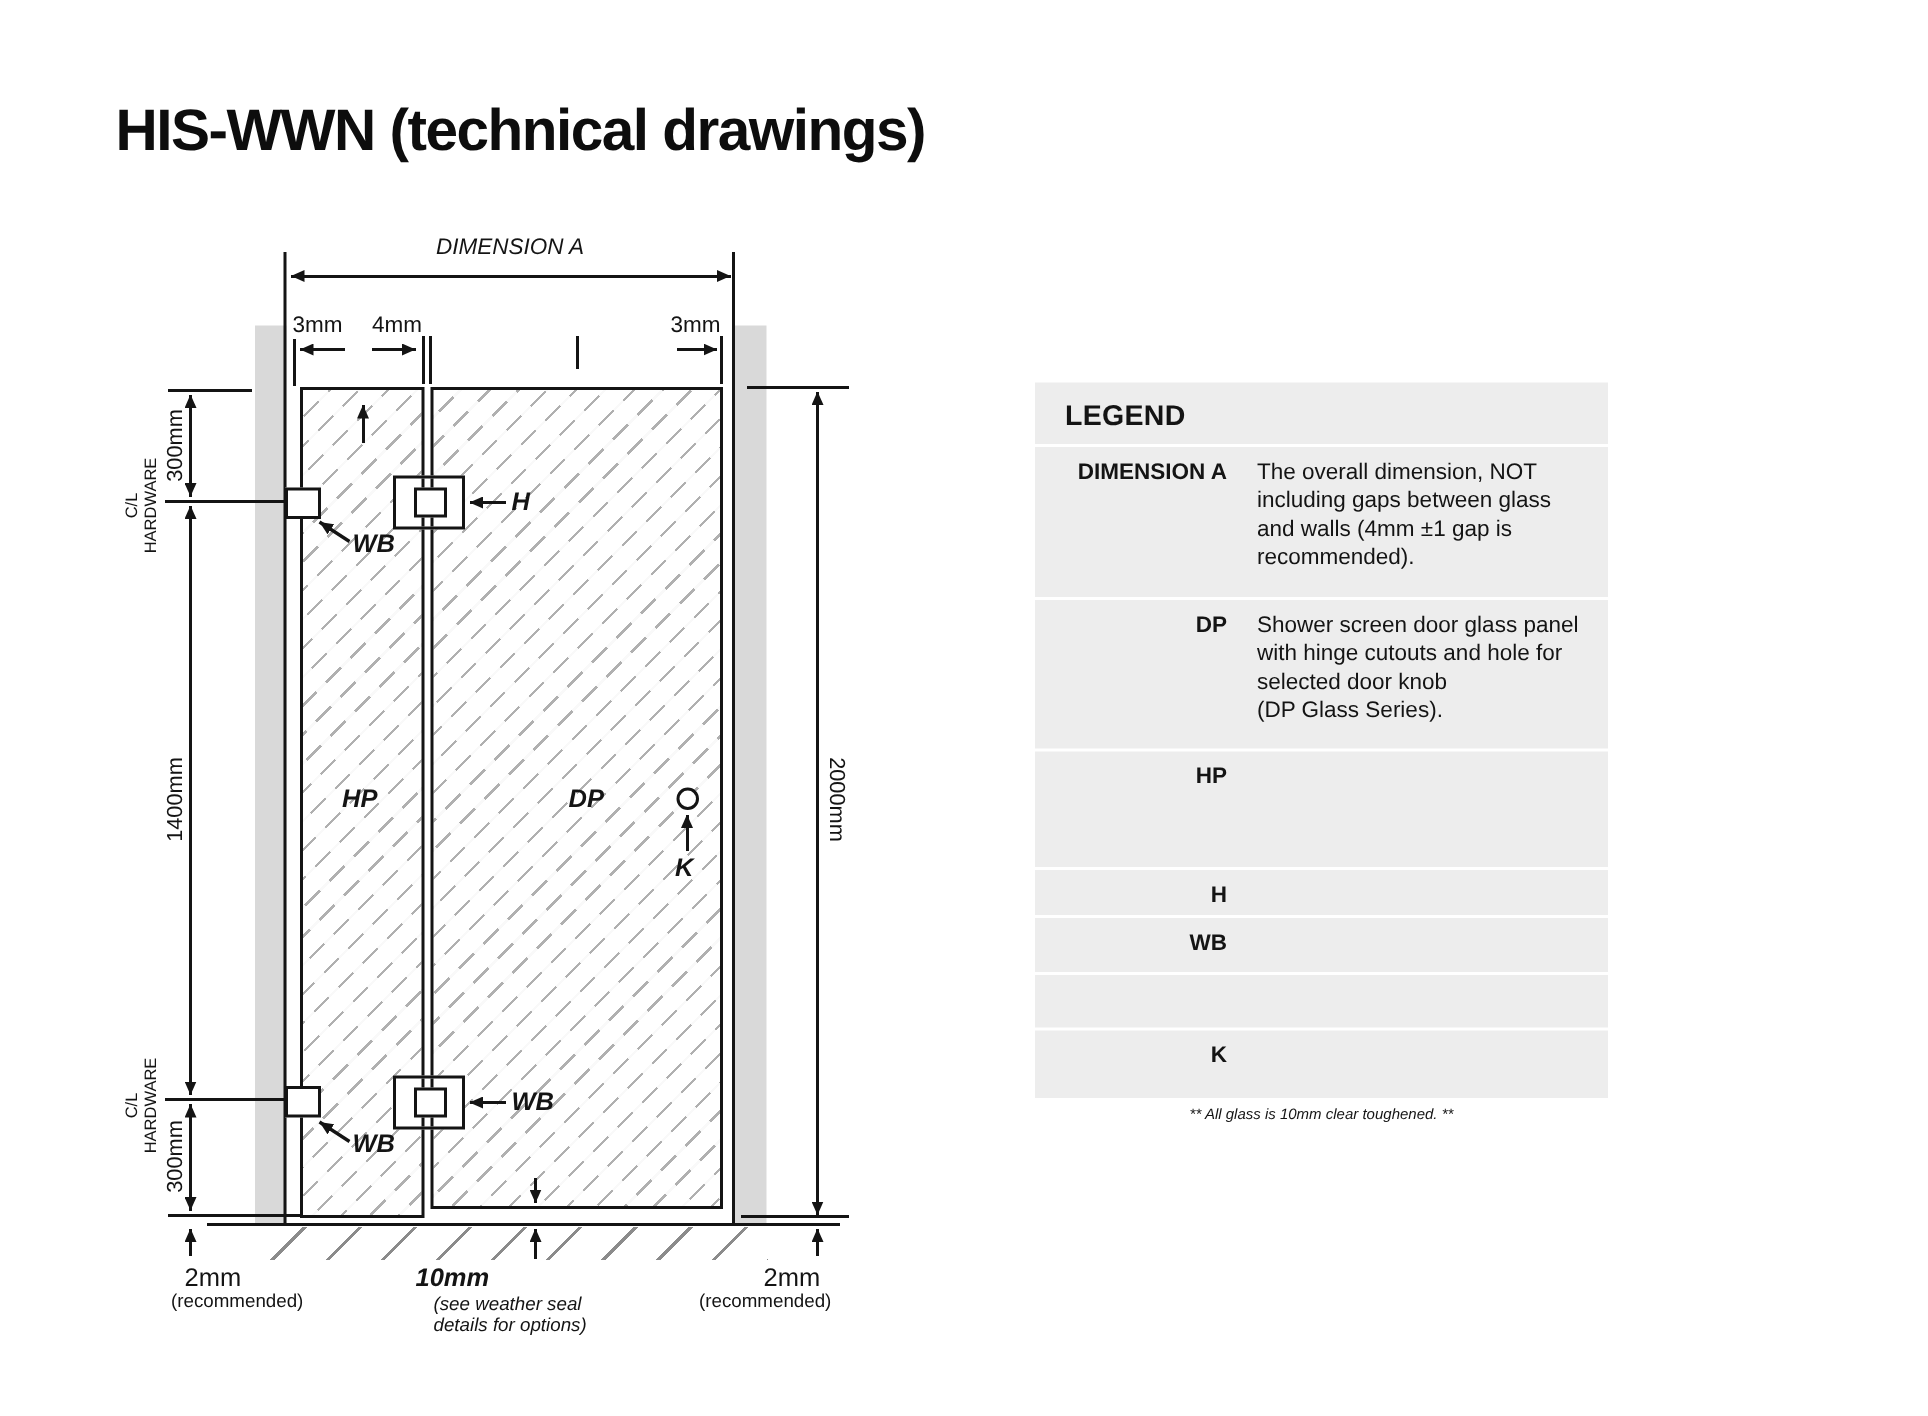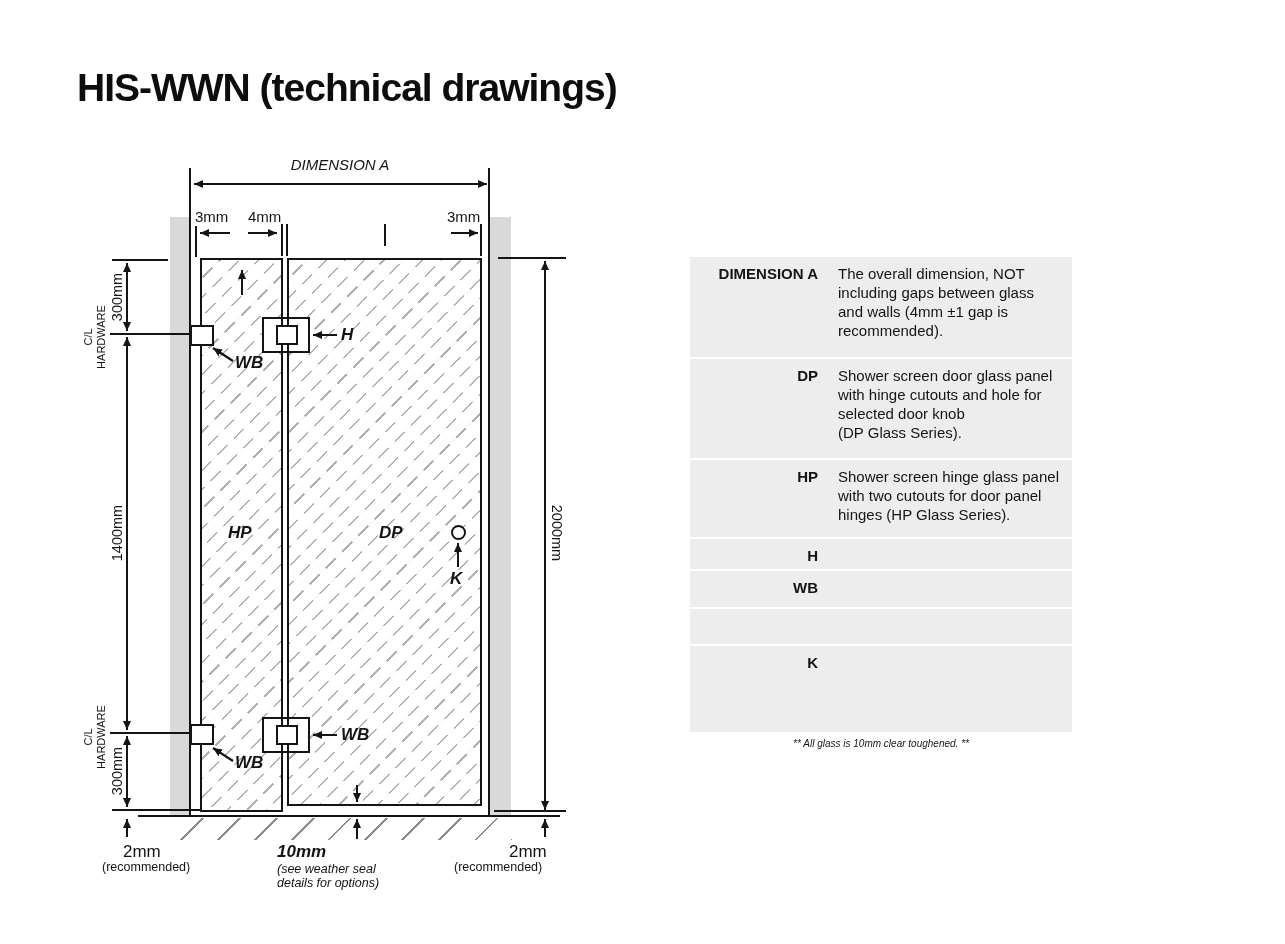--- a/index.html
+++ b/index.html
@@ -41,21 +41,21 @@
   #knob-circle{left:451px;top:525px;width:15px;height:15px;border:2px solid #141414;border-radius:50%;background:#fff;box-sizing:border-box;}
 
   
   .dwg{font-size:15px;white-space:nowrap;}
   .ital{font-style:italic;}
   .pbold{font-weight:bold;font-style:italic;font-size:17px;}
   .vlabel{position:absolute;width:100px;height:18px;line-height:18px;text-align:center;font-size:14.5px;}
   .rotccw{transform:rotate(-90deg);}
   .rotcw{transform:rotate(90deg);}
   .clhw{position:absolute;width:110px;height:26px;line-height:13px;text-align:center;font-size:11px;transform:rotate(-90deg);}
-  .smallnote{font-size:12.5px;white-space:nowrap;}
+  .smallnote{font-size:12.5px;white-space:nowrap;margin-left:12px;}
   .mmbig{font-size:17px;white-space:nowrap;}
 
   #dim-a-label{left:240px;top:156px;width:200px;text-align:center;}
   #svg-layer{left:0;top:0;pointer-events:none;}
 
   
   #legend-box{left:690px;top:255px;width:382px;height:477px;background:#ededed;}
   .lrow{display:grid;grid-template-columns:112px 1fr;column-gap:20px;
         padding:7px 0 0 16px;box-sizing:border-box;border-top:2px solid #fff;
         font-size:15px;line-height:19px;}
@@ -185,39 +185,37 @@
 <div class="abs" style="left:277px;top:842px;width:160px;">
   <div class="mmbig ital" style="font-weight:bold;">10mm</div>
   <div class="smallnote ital">(see weather seal</div>
   <div class="smallnote ital">details for options)</div>
 </div>
 
 <div class="abs mmbig" style="left:509px;top:842px;">2mm</div>
 <div class="abs smallnote" style="left:454px;top:860px;">(recommended)</div>
 
 <div class="abs" id="legend-box">
+  <div class="lrow" id="legend-header">LEGEND</div>
   <div class="lrow h-r0">
     <div class="term">DIMENSION A</div>
     <div class="desc">The overall dimension, NOT
 including gaps between glass
 and walls (4mm ±1 gap is
 recommended).</div>
   </div>
   <div class="lrow h-r1">
     <div class="term">DP</div>
     <div class="desc">Shower screen door glass panel
 with hinge cutouts and hole for
 selected door knob
 (DP Glass Series).</div>
   </div>
   <div class="lrow h-r2">
     <div class="term">HP</div>
-    <div class="desc">Shower screen hinge glass panel
-with two cutouts for door panel
-hinges (HP Glass Series).</div>
   </div>
   <div class="lrow h-r3">
     <div class="term">H</div>
   </div>
   <div class="lrow h-r4 nowrap">
     <div class="term">WB</div>
   </div>
   <div class="lrow h-r5">
     <div class="term"></div>
     <div class="desc"></div>

